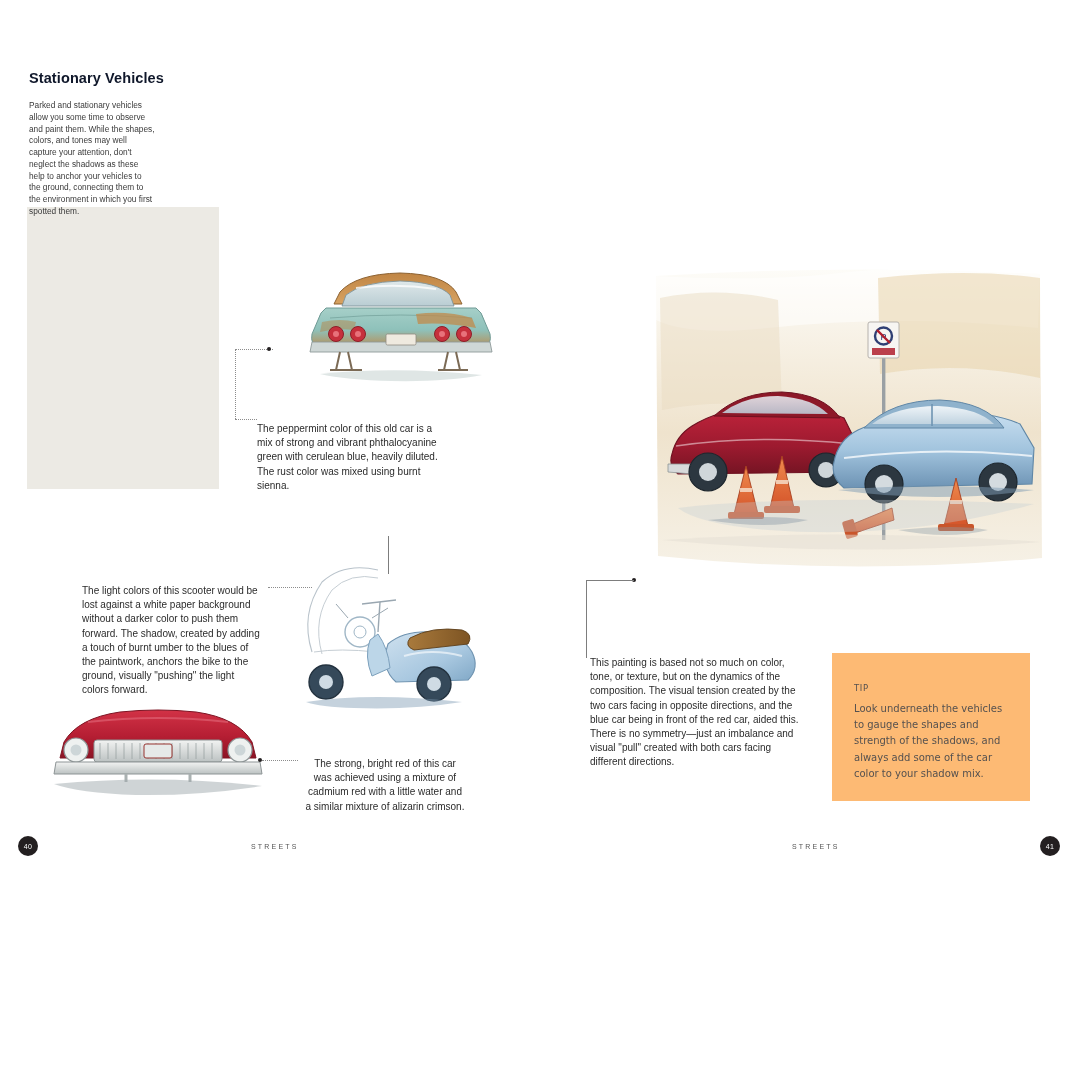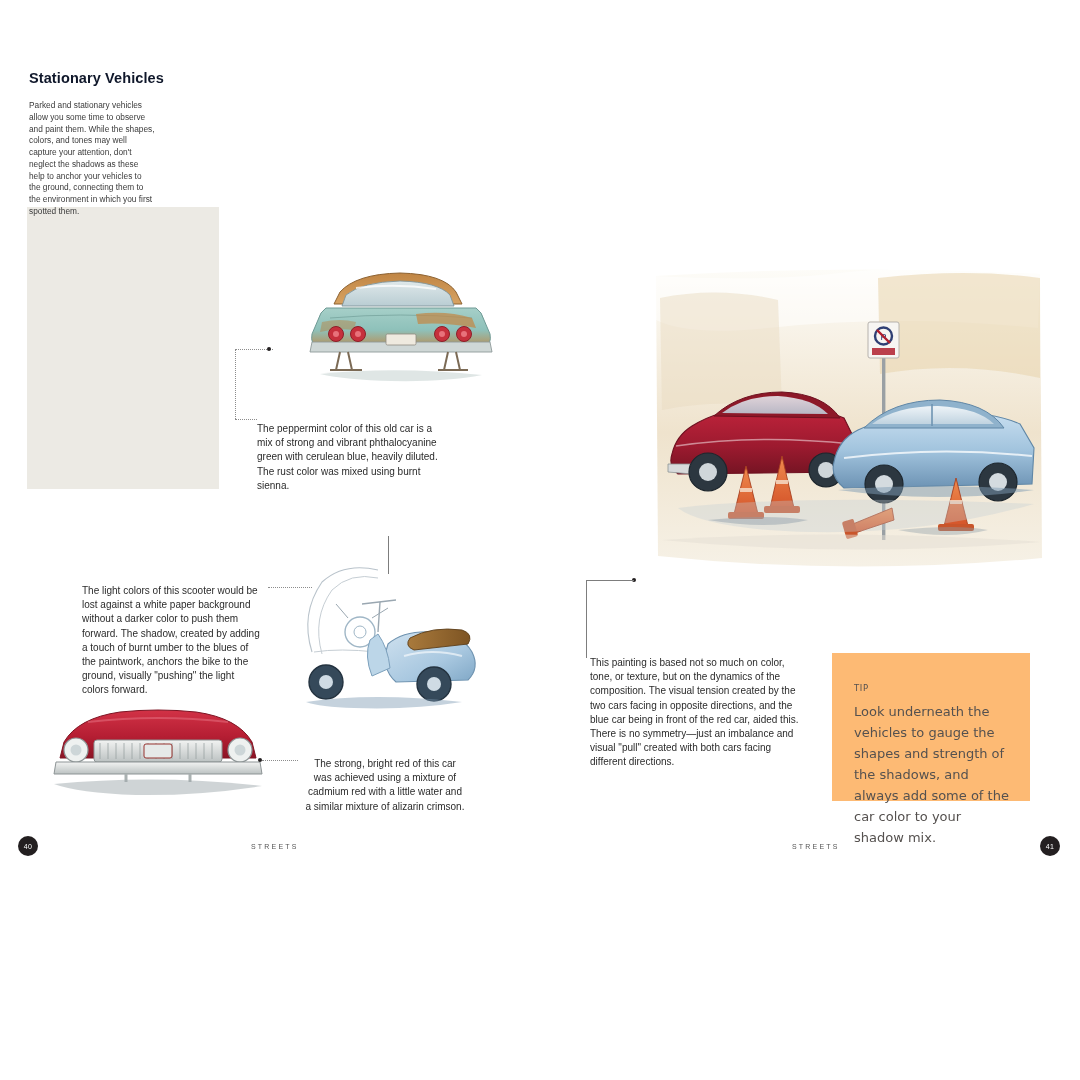--- a/index.html
+++ b/index.html
@@ -122,21 +122,21 @@
     font-family: "DejaVu Sans", sans-serif;
     font-size: 8.5px;
     letter-spacing: 0.6px;
     color: #55514f;
   }
   .tip-body {
     position: absolute;
     left: 22px; top: 48px;
     width: 160px;
     font-family: "DejaVu Sans", sans-serif;
-    font-size: 13px;
+    font-size: 10px;
     line-height: 1.62;
     color: #55514f;
   }
 
   svg { display: block; }
   .art { position: absolute; }
 </style>
 </head>
 <body>
 

